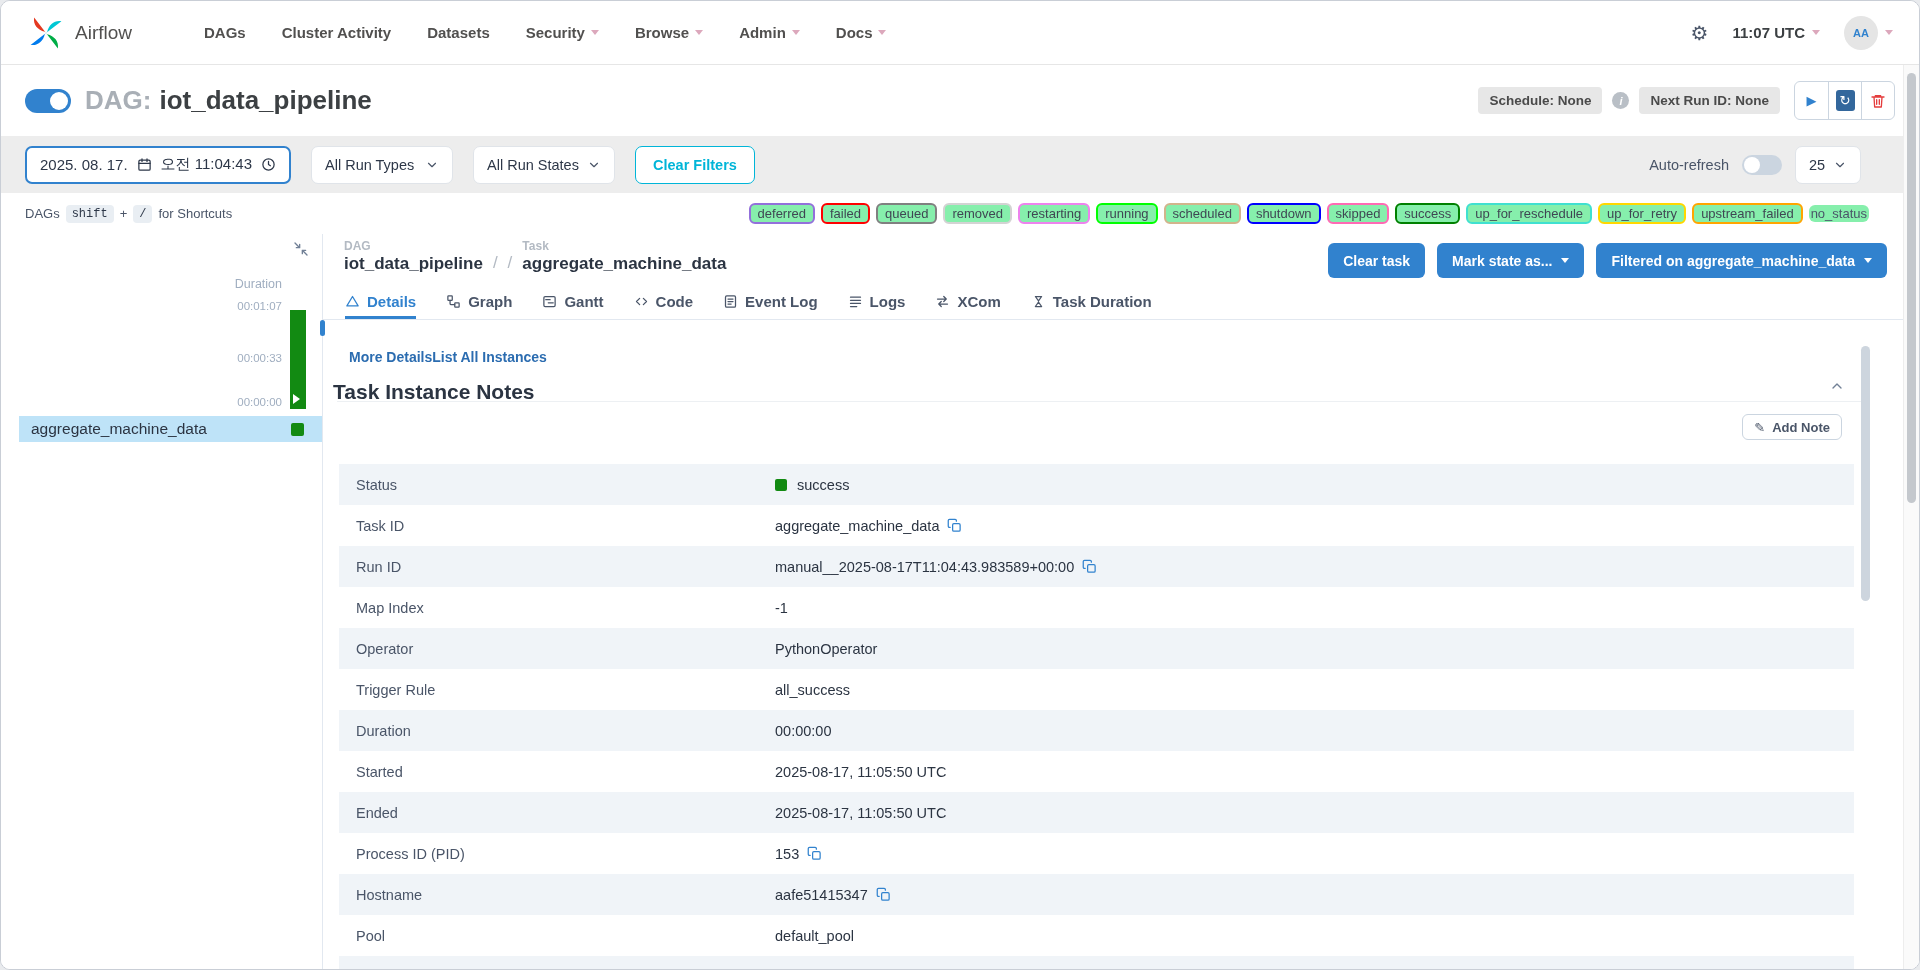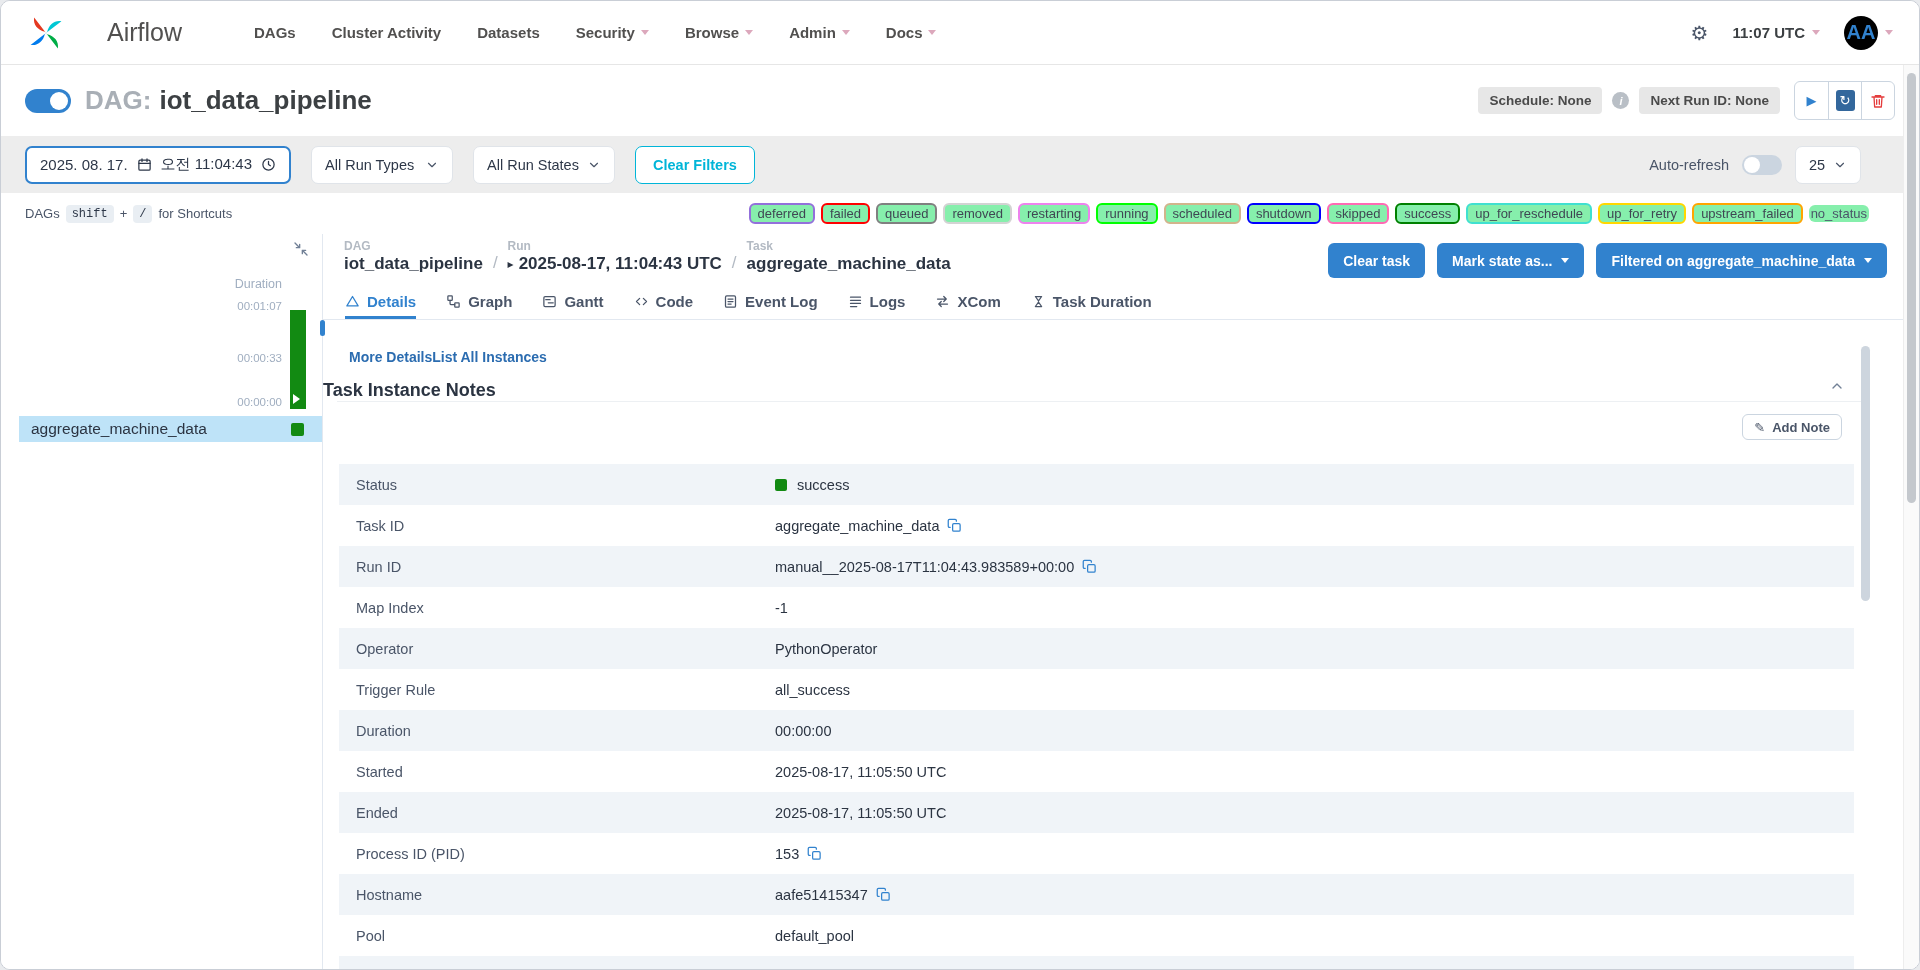--- a/index.html
+++ b/index.html
@@ -5,30 +5,30 @@
   * { margin:0; padding:0; box-sizing:border-box; }
   html,body { background:#e9ebee; }
   body { font-family:"Liberation Sans","DejaVu Sans",sans-serif; }
   .window { position:relative; width:1920px; height:970px; background:#fff;
             border:1px solid #c9ced6; border-radius:10px; overflow:hidden; }
 
   
   .navbar { position:absolute; top:0; left:0; right:0; height:64px; background:#fff;
             border-bottom:1px solid #e6e6e6; display:flex; align-items:center; padding:0 26px; z-index:5; }
   .brand-wrap { display:flex; align-items:center; gap:10px; }
-  .brand { font-size:25px; color:#51504f;margin-left:32px; }
+  .brand { font-size:19px; color:#51504f; }
   .nav-items { display:flex; gap:36px; margin-left:72px; }
   .nav-item { font-weight:700; font-size:15px; color:#51504f; display:flex; align-items:center; gap:6px; cursor:pointer; }
   .caret { width:0; height:0; border-left:4px solid transparent; border-right:4px solid transparent; border-top:5px solid #dca8bc; }
   .nav-right { margin-left:auto; display:flex; align-items:center; gap:24px; }
   .gear { font-size:20px; color:#4a5568; line-height:1; }
   .nav-time { font-weight:700; font-size:15px; color:#3c4043; display:flex; align-items:center; gap:7px; }
   .avatar-wrap { display:flex; align-items:center; gap:7px; }
-  .avatar { width:34px; height:34px; border-radius:50%; background:#000000; color:#3182ce;
-            font-weight:700; font-size:20px; display:flex; align-items:center; justify-content:center; }
+  .avatar { width:34px; height:34px; border-radius:50%; background:#e5e5e5; color:#3182ce;
+            font-weight:700; font-size:11px; display:flex; align-items:center; justify-content:center; }
 
   
   .dag-header { position:absolute; top:64px; left:0; right:0; height:71px; display:flex; align-items:center; padding:0 24px; }
   .toggle-on { width:46px; height:24px; border-radius:12px; background:#3182ce; position:relative; }
   .toggle-on::after { content:""; position:absolute; right:3px; top:3px; width:18px; height:18px; background:#fff; border-radius:50%; }
   .dag-title { font-size:26px; font-weight:700; margin-left:14px; color:#3c4043; }
   .dag-title .muted { color:#a9afb6; margin-right:8px; }
   .header-right { margin-left:auto; display:flex; align-items:center; gap:10px; }
   .h-badge { background:#e7e7e7; border-radius:4px; padding:6px 11px; font-size:13.5px; font-weight:700; color:#4a4a4a; }
   .info-dot { width:17px; height:17px; border-radius:50%; background:#b9bfc6; color:#fff; font-size:11px;
@@ -97,21 +97,21 @@
   .tab-bar { position:absolute; left:0; right:0; top:52px; height:34px; display:flex; gap:30px;
              padding-left:22px; border-bottom:1px solid #e2e8f0; }
   .tab { display:flex; align-items:center; gap:7px; font-size:15px; font-weight:700; color:#4a5568;
          border-bottom:3px solid transparent; cursor:pointer; }
   .tab.active { color:#3182ce; border-bottom-color:#3182ce; }
   .tab svg { display:block; }
 
   .content { position:absolute; left:0; right:0; top:86px; bottom:0; }
   .links { position:absolute; left:26px; top:29px; display:flex; }
   .plink { font-size:14px; font-weight:700; color:#2b6cb0; cursor:pointer; }
-  .notes-title { position:absolute; left:0; top:60px; font-size:18px; font-weight:700; color:#2b3442; }
+  .notes-title { position:absolute; left:10px; top:60px; font-size:21px; font-weight:700; color:#2b3442; }
   .notes-chevron { position:absolute; right:74px; top:58px; color:#718096; cursor:pointer; }
   .notes-line { position:absolute; left:14px; right:56px; top:81px; border-top:1px solid #edf0f3; }
   .add-note { position:absolute; right:77px; top:94px; height:26px; border:1px solid #cbd5e0; border-radius:6px;
               background:#fff; display:flex; align-items:center; gap:7px; padding:0 11px; font-size:13px;
               font-weight:700; color:#4a5568; cursor:pointer; }
   .pencil { font-size:13px; }
 
   .dtable { position:absolute; left:16px; top:144px; width:1515px; }
   .trow { height:41px; display:flex; align-items:center; }
   .trow.striped { background:#f0f4f8; }
@@ -304,27 +304,20 @@
     <div class="resize-dash"></div>
 
     <div class="task-panel">
 
       <div class="crumbs">
         <div class="crumb">
           <div class="clabel">DAG</div>
           <div class="cvalue">iot_data_pipeline</div>
         </div>
         <div class="crumb-sep">/</div>
-        <div class="crumb">
-          <div class="clabel">Run</div>
-          <div class="cvalue">
-              <span class="run-arrow">▸</span>
-              <span>2025-08-17, 11:04:43 UTC</span>
-            </div>
-        </div>
         <div class="crumb-sep">/</div>
         <div class="crumb">
           <div class="clabel">Task</div>
           <div class="cvalue">aggregate_machine_data</div>
         </div>
       </div>
 
       <div class="actions">
         <div class="btn-blue">
           <span>Clear task</span>

